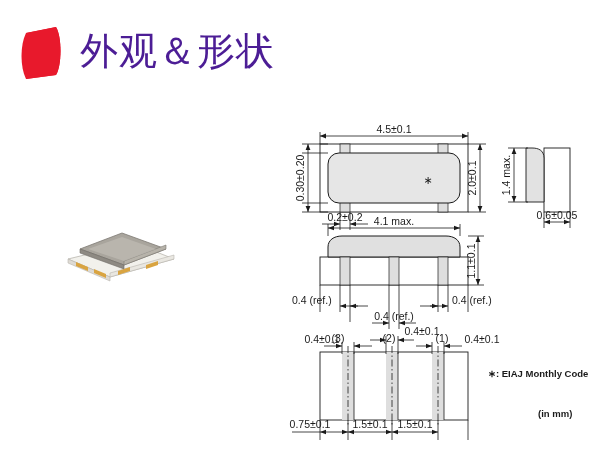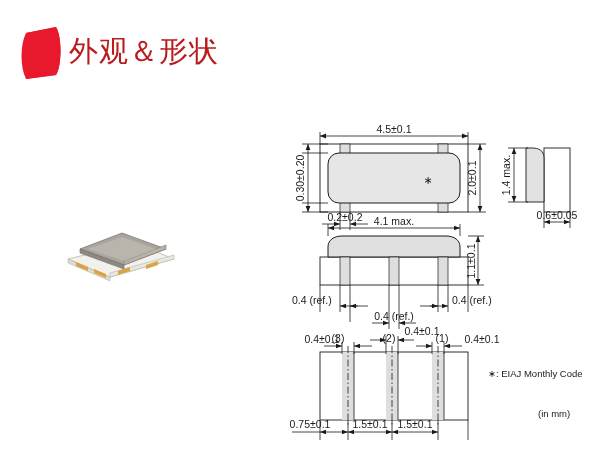--- a/index.html
+++ b/index.html
@@ -20,24 +20,24 @@
     left: 0; top: 0;
     width: 616px; height: 105px;
   }
   #logo-mark {
     position: absolute;
     left: 16px; top: 25px;
     width: 48px; height: 56px;
   }
   #page-title {
     position: absolute;
-    left: 69px; top: 28px;
-    font-size: 29px;
+    left: 80px; top: 28px;
+    font-size: 38px;
     line-height: 46px;
-    color: #b91c1c;
+    color: #4c1d95;
     letter-spacing: 1px;
     white-space: nowrap;
   }
   
   #product-photo {
     position: absolute;
     left: 62px; top: 207px;
     width: 128px; height: 88px;
   }
   
@@ -45,20 +45,21 @@
     position: absolute;
     left: 262px; top: 114px;
     width: 354px; height: 330px; text-align: right;
   }
   .note-text {
     position: absolute;
     font-size: 9.5px;
     color: #1a1a1a;
     line-height: 11px;
     white-space: nowrap;
+    font-weight: bold;
   }
   #note-eiaj {
     left: 488px; top: 368px;
   }
   #note-units {
     left: 538px; top: 408px; text-align: center;
   }
   svg { display: block; }
   text { font-family: "Liberation Sans", sans-serif; fill: #1a1a1a; }
 </style>

